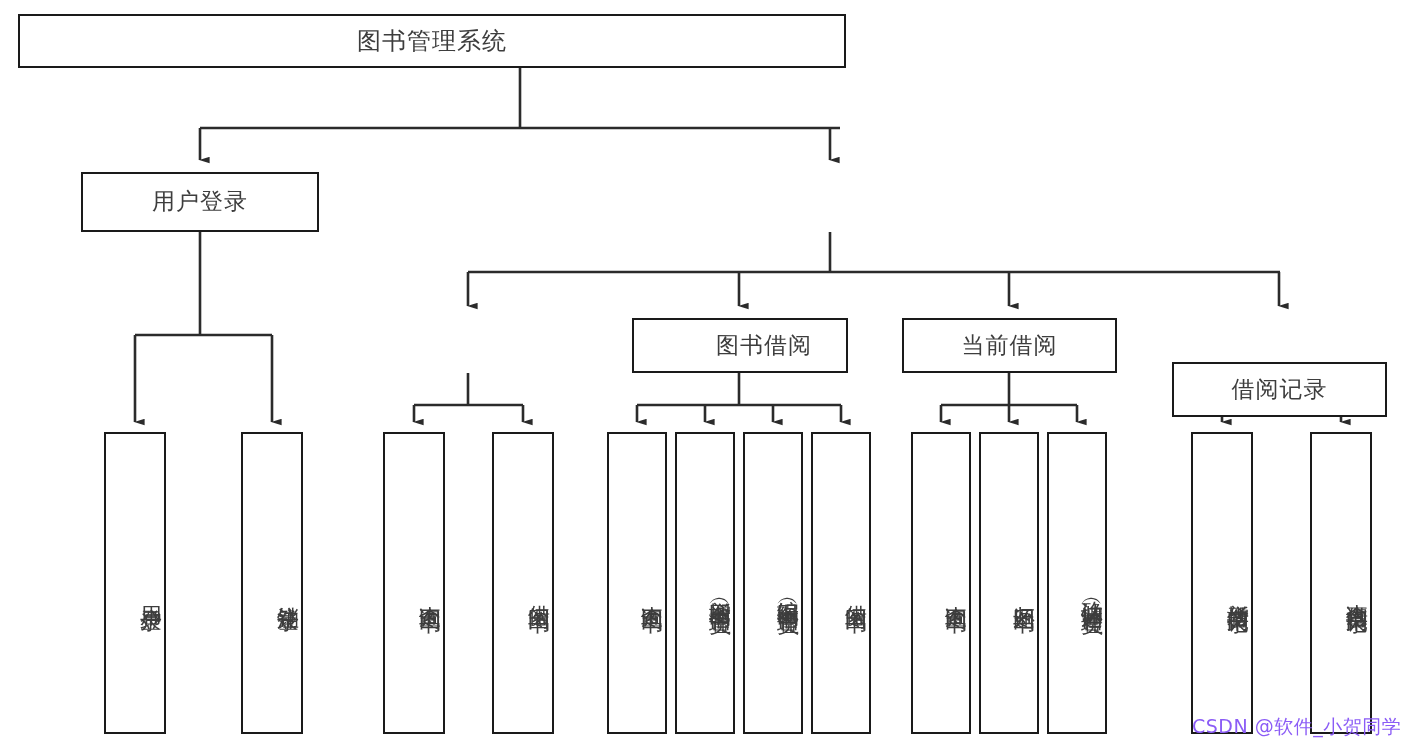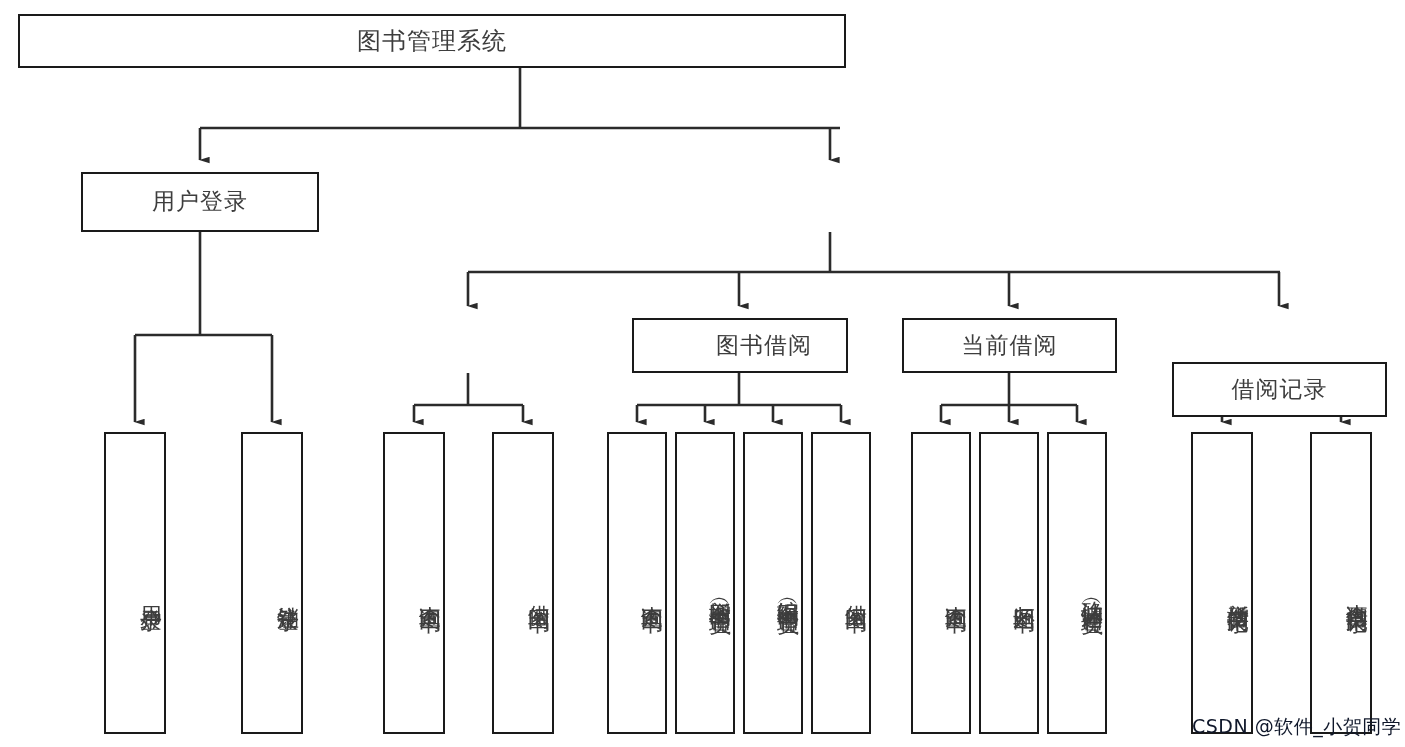--- a/index.html
+++ b/index.html
@@ -41,21 +41,21 @@
   }
   .node.vert .vlabel{
     writing-mode:vertical-rl;
     text-orientation:upright;
     white-space:normal;
   }
   .watermark{
     position:absolute;
     left:1192px;top:714px;
     font-size:19px;
-    color:#0f172a;
+    color:#8b5cf6;
     letter-spacing:0.5px;
     white-space:nowrap;
     z-index:5;
     font-family:"DejaVu Sans","Liberation Sans",sans-serif;
   }
 </style>
 </head>
 <body>
 
 <div id="diagram">

